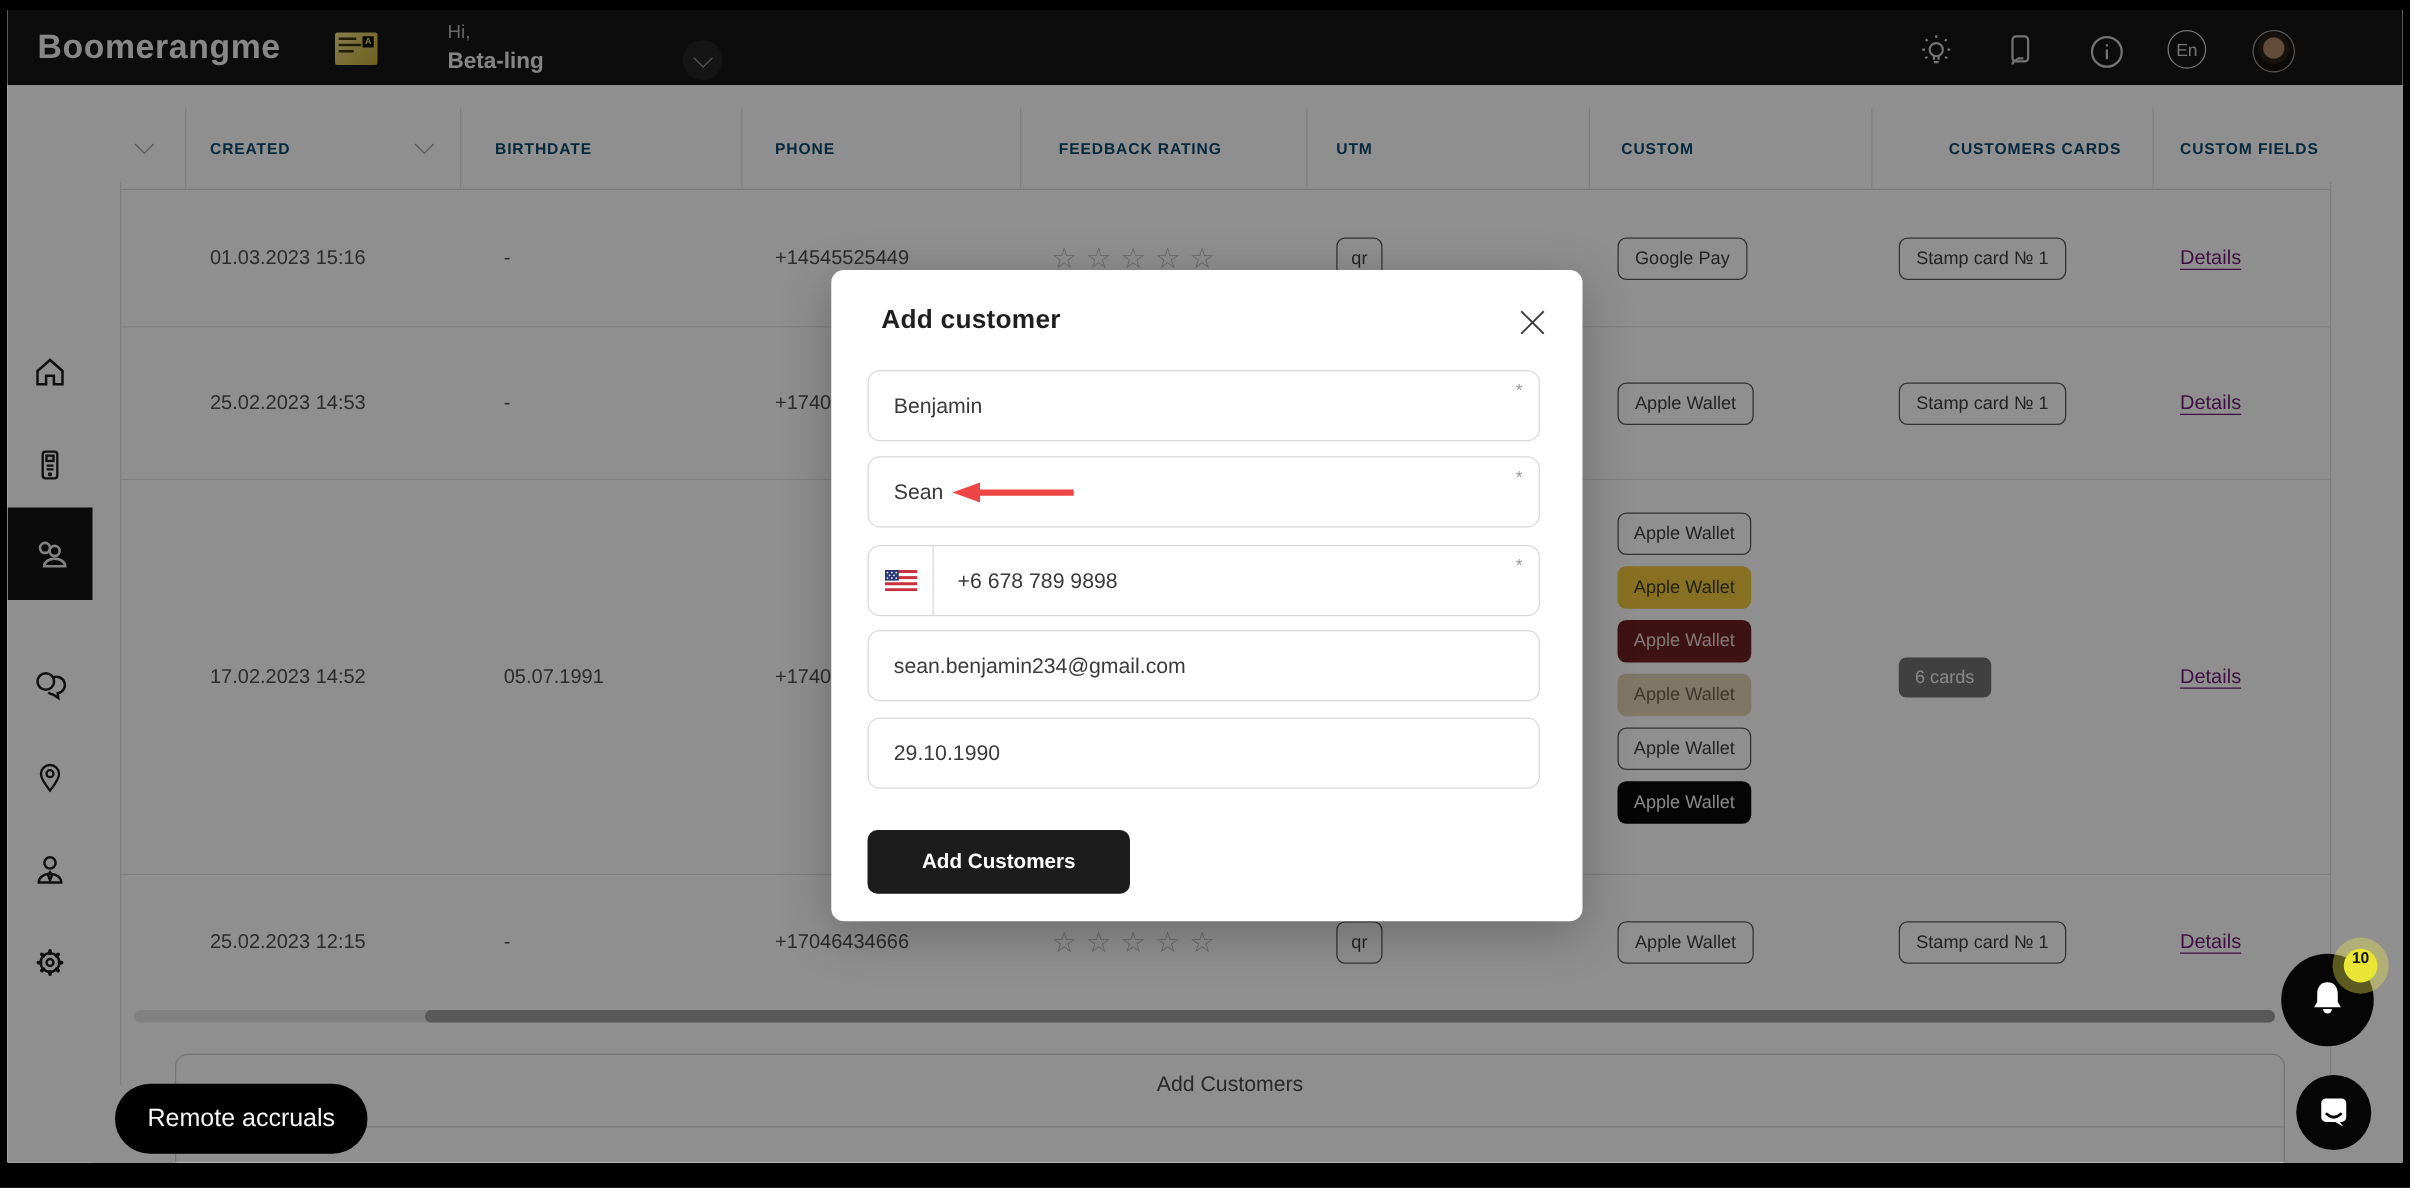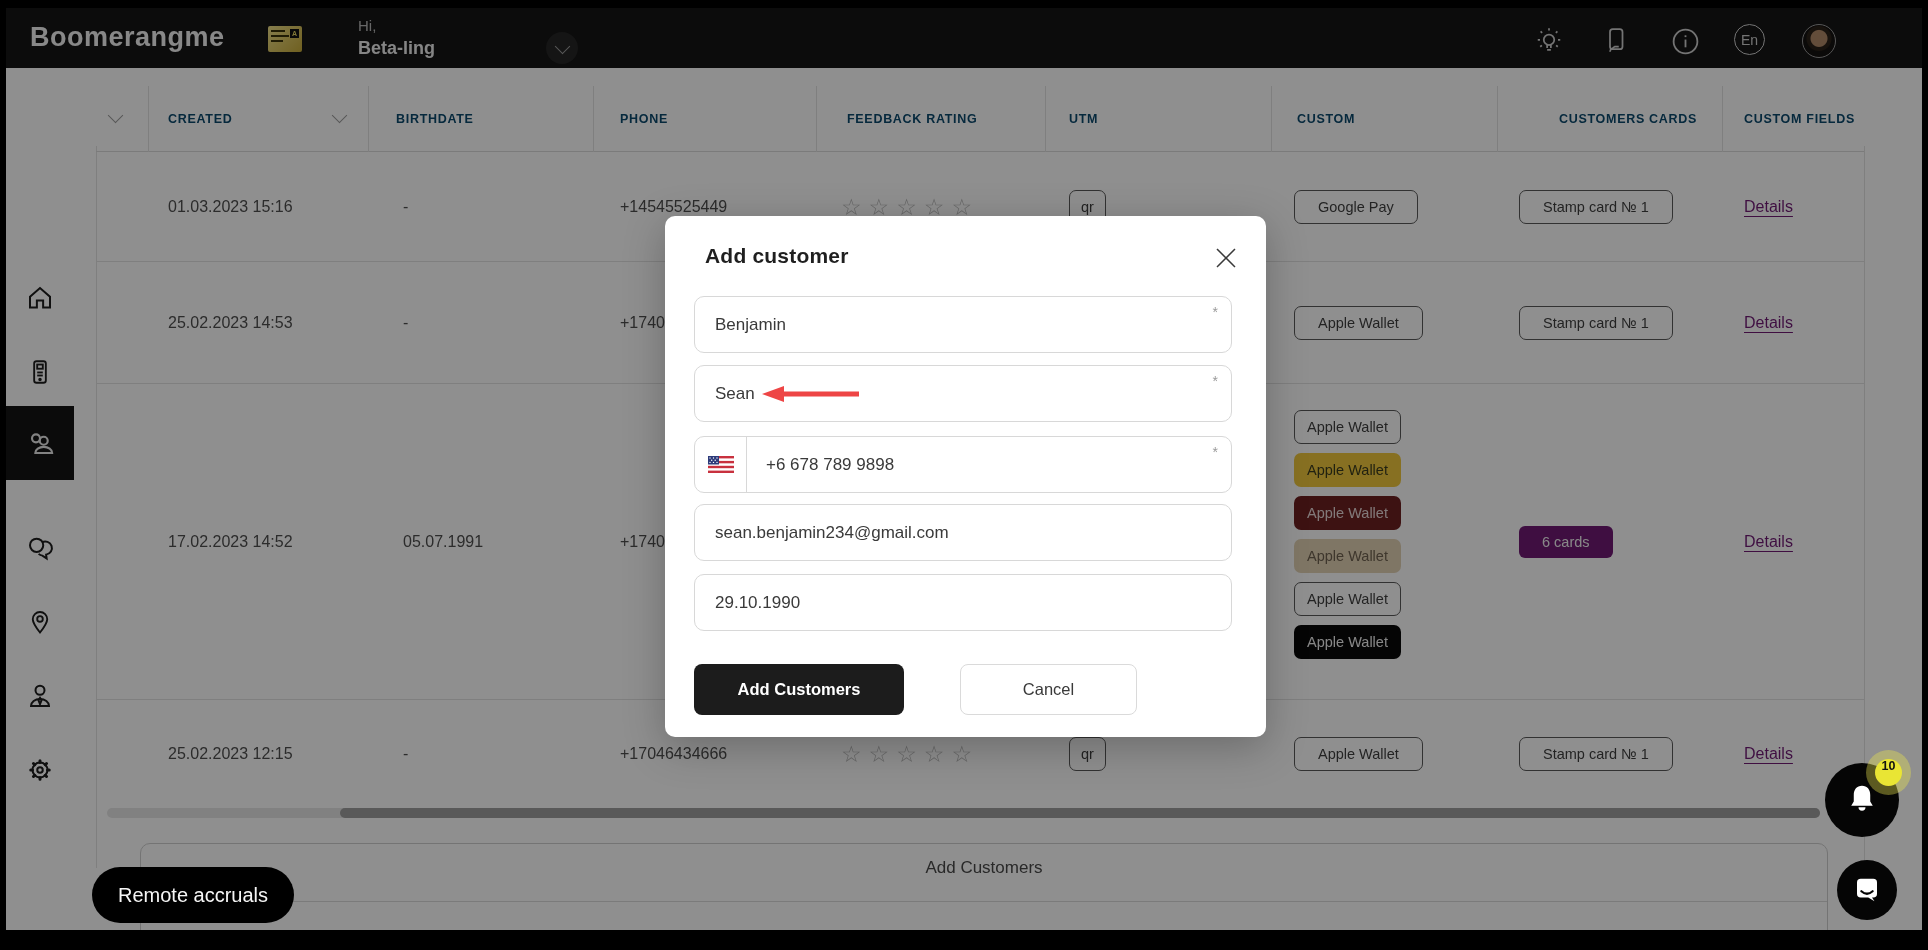--- a/index.html
+++ b/index.html
@@ -46,28 +46,28 @@
   .th{position:absolute;top:50%;transform:translateY(-50%);font-size:12.5px;font-weight:bold;
     color:#0c4a6e;letter-spacing:.7px;}
   .vline{position:absolute;top:0;height:66px;width:1px;background:#e3e3e3;}
   .table-edge{position:absolute;top:78px;width:1px;height:722px;background:#e3e3e3;}
   .chev{display:inline-block;width:11px;height:11px;border-right:1.6px solid #9c9c9c;
     border-bottom:1.6px solid #9c9c9c;transform:rotate(45deg);cursor:pointer;}
   .row{position:absolute;left:90px;width:1768px;border-bottom:1px solid #e2e2e2;}
   .cell{position:absolute;top:50%;transform:translateY(-50%);font-size:16px;color:#4f4f4f;}
   .stars{font-size:23px;color:#b9b9b9;letter-spacing:7px;}
   .badge{display:inline-flex;align-items:center;justify-content:center;border:1.5px solid #5a5a5a;
-    border-radius:7px;height:34px;padding:0 23px;font-size:14.5px;color:#3f3f3f;background:transparent;white-space:nowrap;}
+    border-radius:7px;height:34px;padding:0 13px;font-size:14.5px;color:#3f3f3f;background:transparent;white-space:nowrap;}
   .badge.sm{width:37px;padding:0;}
   .badge.fill{border:none;color:#3c3c1e;}
   .badge.gold{background:var(--accent-gold);}
   .badge.maroon{background:var(--maroon);color:#e7d8d8;}
   .badge.beige{background:var(--beige);color:#6f6250;}
   .badge.black{background:var(--badge-black);color:#f0f0f0;}
-  .badge.dark6{background:#701a75;border:none;color:#f2f2f2;border-radius:6px;height:32px;}
+  .badge.dark6{background:#737373;border:none;color:#f2f2f2;border-radius:6px;height:32px;}
   .devstack{position:absolute;display:flex;flex-direction:column;gap:9px;}
   .devstack .badge{width:107px;}
   .details{font-size:16px;color:#701a75;text-decoration:underline;text-underline-offset:4px;cursor:pointer;}
 
   
   .hscroll{position:absolute;left:101px;top:800px;width:1713px;height:10px;border-radius:5px;background:#e6e6e6;}
   .hscroll .thumb{position:absolute;left:233px;top:0;height:10px;width:1480px;border-radius:5px;background:#9f9f9f;cursor:grab;}
 
   
   .addpanel{position:absolute;left:134px;top:835px;width:1688px;height:120px;background:#fff;
@@ -331,21 +331,20 @@
 
     <div class="field f4">
       <span>sean.benjamin234@gmail.com</span>
     </div>
 
     <div class="field f5">
       <span>29.10.1990</span>
     </div>
 
     <div class="mbtn primary">Add Customers</div>
-    <div class="mbtn ghost">Cancel</div>
 
     <svg class="arrow" viewBox="0 0 100 18">
       <line x1="20" y1="9" x2="97" y2="9" stroke="var(--red-arrow)" stroke-width="5"></line>
       <polygon points="0,9 22,1 22,17" fill="var(--red-arrow)"></polygon>
     </svg>
   </div>
 
   <div class="remote-pill">
     <span>Remote accruals</span>
   </div>

